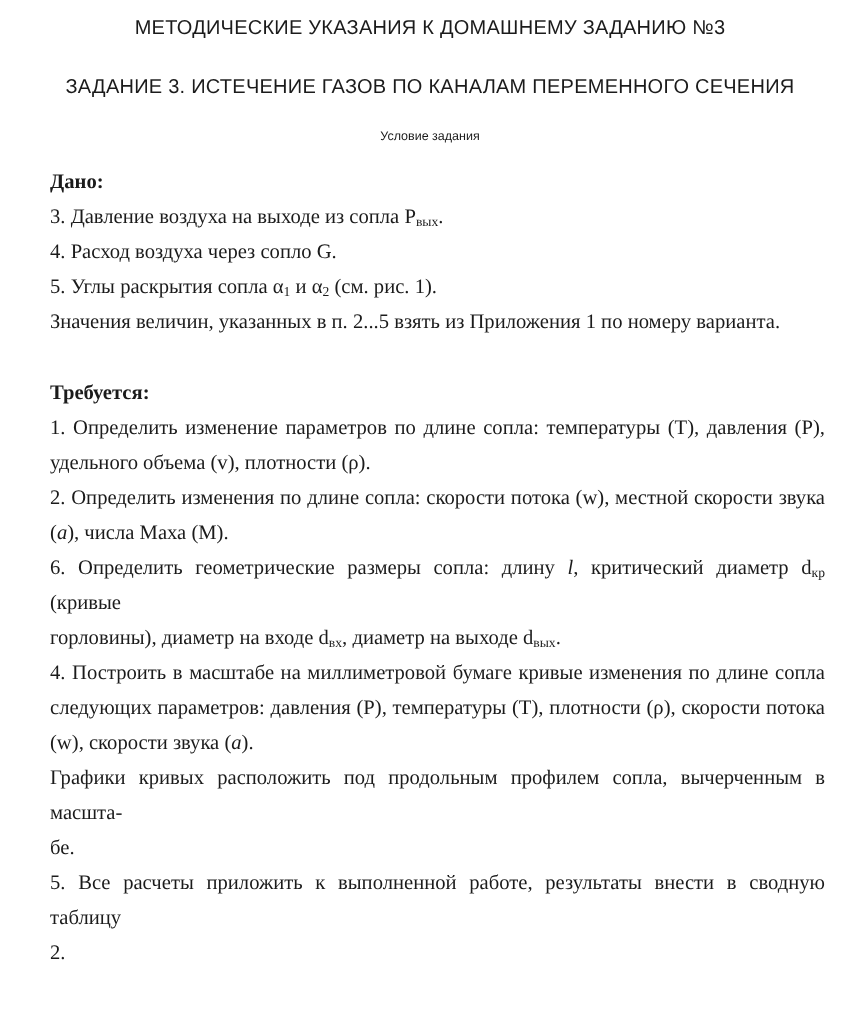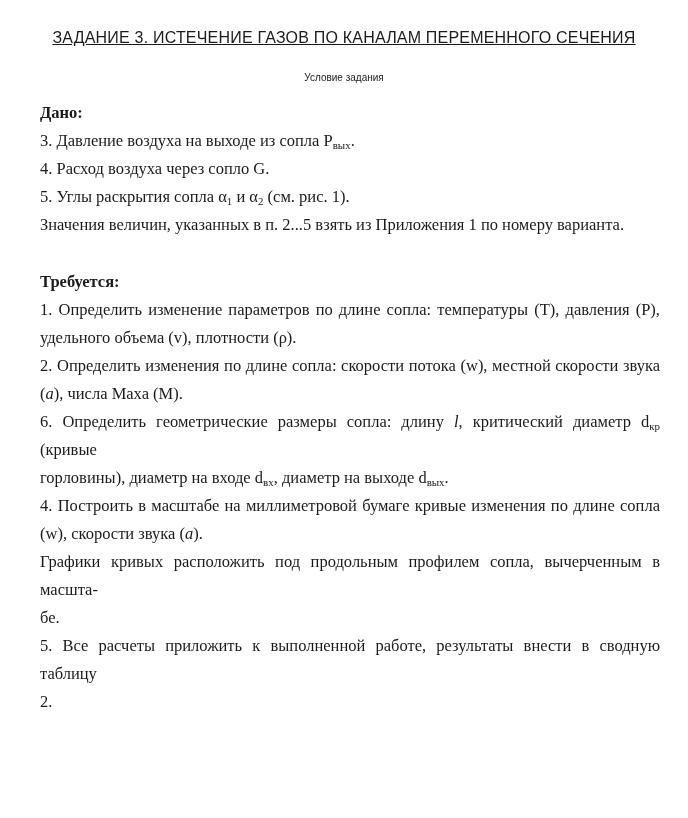--- a/index.html
+++ b/index.html
@@ -23,21 +23,20 @@
     padding-top: 14px;
     letter-spacing: 0.2px;
   }
   .t2 {
     font-family: "Liberation Sans", "DejaVu Sans", sans-serif;
     font-size: 16px;
     font-weight: 400;
     text-align: center;
     margin: 29px 0 0 0;
     letter-spacing: 0.2px;
-    text-decoration: underline;
   }
   .t3 {
     font-family: "Liberation Sans", "DejaVu Sans", sans-serif;
     font-size: 10px;
     font-weight: 400;
     text-align: center;
     margin-top: 25px;
   }
   .content {
     padding: 0 28px 0 40px;
@@ -63,20 +62,21 @@
     line-height: 0;
   }
   .sub { vertical-align: -0.25em; }
   .sup { vertical-align: 0.5em; }
   .i { font-style: italic; }
 </style>
 </head>
 <body>
 
 <div class="page">
+  <h1 class="t1">МЕТОДИЧЕСКИЕ УКАЗАНИЯ К ДОМАШНЕМУ ЗАДАНИЮ №3</h1>
   <h2 class="t2">ЗАДАНИЕ 3. ИСТЕЧЕНИЕ ГАЗОВ ПО КАНАЛАМ ПЕРЕМЕННОГО СЕЧЕНИЯ</h2>
   <div class="t3">Условие задания</div>
 
   <div class="content">
     <div class="heading">Дано:</div>
     <div>
         <div class="line"><span>3. Давление воздуха на выходе из сопла Р</span><span class="sub">вых</span><span>.</span></div>
         <div class="line"><span>4. Расход воздуха через сопло G.</span></div>
         <div class="line"><span>5. Углы раскрытия сопла α</span><span class="sub">1</span><span> и α</span><span class="sub">2</span><span> (см. рис. 1).</span></div>
         <div class="line"><span>Значения величин, указанных в п. 2...5 взять из Приложения 1 по номеру варианта.</span></div>
@@ -84,20 +84,21 @@
 
     <div class="heading gap">Требуется:</div>
     <div>
         <div class="line just"><span>1. Определить изменение параметров по длине сопла: температуры (Т), давления (Р),</span></div>
         <div class="line"><span>удельного объема (v), плотности (ρ).</span></div>
         <div class="line just"><span>2. Определить изменения по длине сопла: скорости потока (w), местной скорости звука</span></div>
         <div class="line"><span>(</span><span class="i">a</span><span>), числа Маха (М).</span></div>
         <div class="line just"><span>6. Определить геометрические размеры сопла: длину </span><span class="i">l</span><span>, критический диаметр d</span><span class="sub">кр</span><span> (кривые</span></div>
         <div class="line"><span>горловины), диаметр на входе d</span><span class="sub">вх</span><span>, диаметр на выходе d</span><span class="sub">вых</span><span>.</span></div>
         <div class="line just"><span>4. Построить в масштабе на миллиметровой бумаге кривые изменения по длине сопла</span></div>
+        <div class="line just"><span>следующих параметров: давления (Р), температуры (Т), плотности (ρ), скорости потока</span></div>
         <div class="line"><span>(w), скорости звука (</span><span class="i">a</span><span>).</span></div>
         <div class="line just"><span>Графики кривых расположить под продольным профилем сопла, вычерченным в масшта-</span></div>
         <div class="line"><span>бе.</span></div>
         <div class="line just"><span>5. Все расчеты приложить к выполненной работе, результаты внести в сводную таблицу</span></div>
         <div class="line"><span>2.</span></div>
       </div>
   </div>
 </div>
 
 </body></html>

